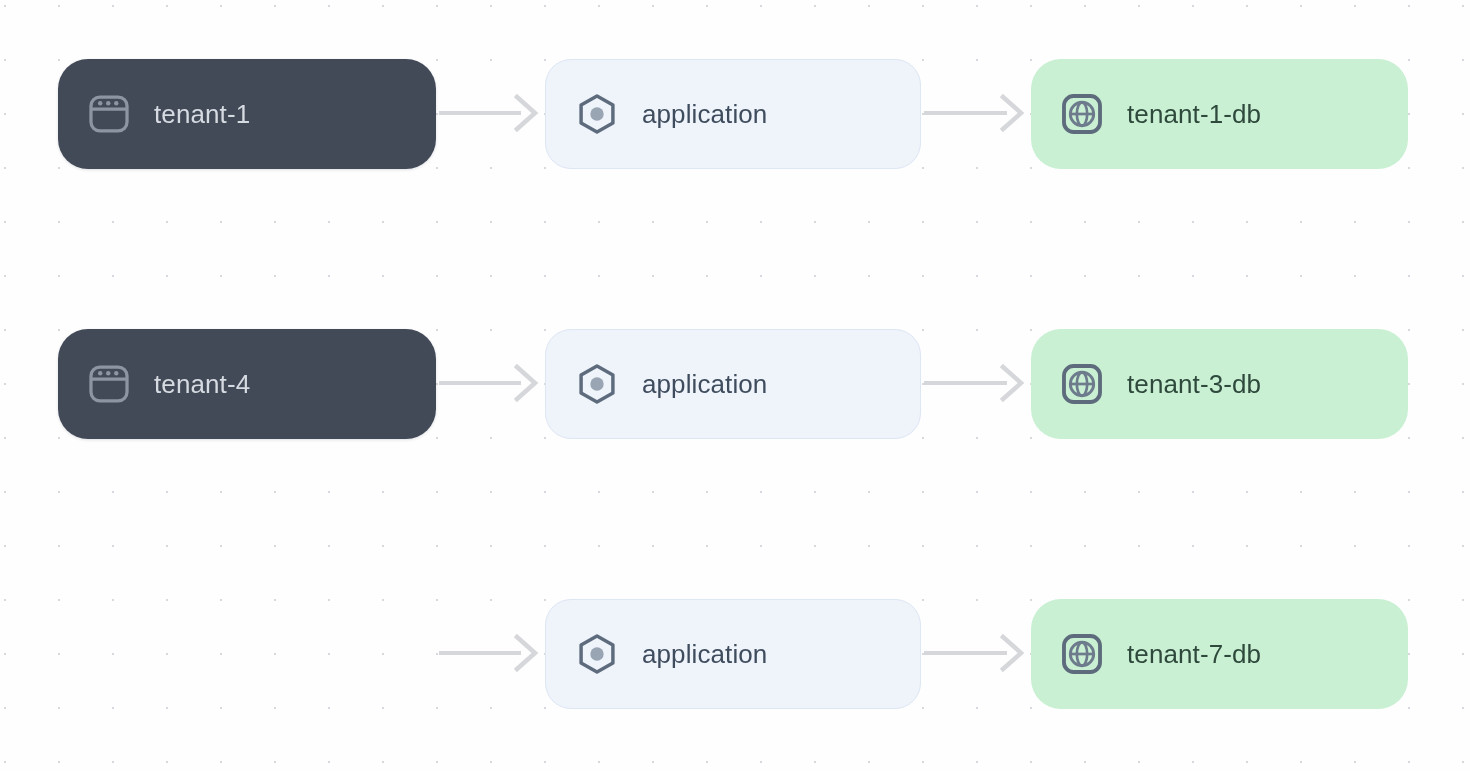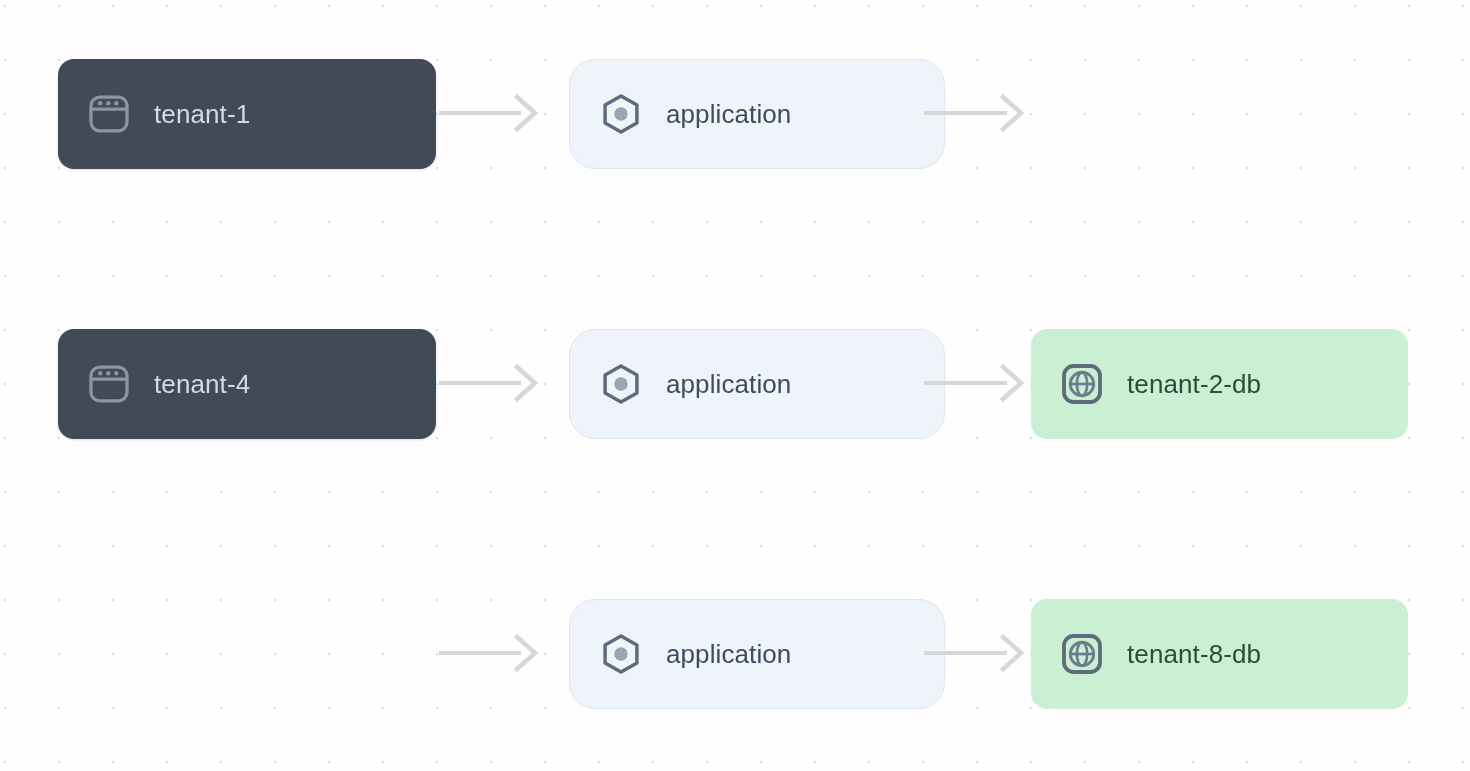--- a/index.html
+++ b/index.html
@@ -34,21 +34,21 @@
     display: flex;
     align-items: center;
   }
 
   
   .node {
     position: absolute;
     height: 110px;
     display: flex;
     align-items: center;
-    border-radius: 16px;
+    border-radius: 30px;
     padding-left: 28px;
   }
 
   .node-label {
     font-size: 26px;
     letter-spacing: 0.1px;
     white-space: nowrap;
   }
 
   .node-icon {
@@ -66,21 +66,21 @@
     background: #424a58;
     box-shadow: 0 1px 3px rgba(30,35,45,0.14);
   }
   .node-tenant .node-label {
     color: #d6dae1;
     font-weight: 400;
   }
 
   
   .node-app {
-    left: 569px;
+    left: 545px;
     width: 376px;
     background: #eff4fb;
     border: 1px solid #dde6f3;
     border-radius: 26px;
   }
   .node-app .node-label {
     color: #3e4c5d;
     font-weight: 400;
   }
 
@@ -139,20 +139,29 @@
       <span class="node-label">application</span>
     </div>
 
     <div class="connector c2">
       <svg viewBox="0 0 109 40" preserveAspectRatio="none">
         <line x1="2" y1="20" x2="85" y2="20" stroke="#d6d7da" stroke-width="4"></line>
         <polyline points="81,4 99,20 81,36" fill="none" stroke="#d6d7da" stroke-width="4.5" stroke-linecap="square" stroke-linejoin="miter"></polyline>
       </svg>
     </div>
 
+    <div class="node node-db">
+      <svg class="node-icon" viewBox="0 0 24 24" fill="none">
+        <rect x="2.6" y="2.6" width="18.8" height="18.8" rx="5" stroke="#5d6b7d" stroke-width="2"></rect>
+        <circle cx="12" cy="12" r="6.1" stroke="#6d7b8c" stroke-width="1.5"></circle>
+        <ellipse cx="12" cy="12" rx="2.7" ry="6.1" stroke="#6d7b8c" stroke-width="1.4"></ellipse>
+        <line x1="5.9" y1="12" x2="18.1" y2="12" stroke="#6d7b8c" stroke-width="1.4"></line>
+      </svg>
+      <span class="node-label">tenant-1-db</span>
+    </div>
   </div>
 
   <div class="flow-row" style="top:328px;">
 
     <div class="node node-tenant">
       <svg class="node-icon" viewBox="0 0 24 24" fill="none">
         <rect x="2.6" y="3.2" width="18.8" height="17.6" rx="4.6" stroke="#8d95a3" stroke-width="1.7"></rect>
         <line x1="2.9" y1="9.4" x2="21.1" y2="9.4" stroke="#8d95a3" stroke-width="1.7"></line>
         <circle cx="7.4" cy="6.4" r="1.15" fill="#8d95a3"></circle>
         <circle cx="11.6" cy="6.4" r="1.15" fill="#8d95a3"></circle>
@@ -183,21 +192,21 @@
       </svg>
     </div>
 
     <div class="node node-db">
       <svg class="node-icon" viewBox="0 0 24 24" fill="none">
         <rect x="2.6" y="2.6" width="18.8" height="18.8" rx="5" stroke="#5d6b7d" stroke-width="2"></rect>
         <circle cx="12" cy="12" r="6.1" stroke="#6d7b8c" stroke-width="1.5"></circle>
         <ellipse cx="12" cy="12" rx="2.7" ry="6.1" stroke="#6d7b8c" stroke-width="1.4"></ellipse>
         <line x1="5.9" y1="12" x2="18.1" y2="12" stroke="#6d7b8c" stroke-width="1.4"></line>
       </svg>
-      <span class="node-label">tenant-2-db</span>
+      <span class="node-label">tenant-3-db</span>
     </div>
   </div>
 
   <div class="flow-row" style="top:598px;">
 
 
     <div class="connector c1">
       <svg viewBox="0 0 108 40" preserveAspectRatio="none">
         <line x1="2" y1="20" x2="84" y2="20" stroke="#d6d7da" stroke-width="4"></line>
         <polyline points="80,4 98,20 80,36" fill="none" stroke="#d6d7da" stroke-width="4.5" stroke-linecap="square" stroke-linejoin="miter"></polyline>
@@ -219,17 +228,17 @@
       </svg>
     </div>
 
     <div class="node node-db">
       <svg class="node-icon" viewBox="0 0 24 24" fill="none">
         <rect x="2.6" y="2.6" width="18.8" height="18.8" rx="5" stroke="#5d6b7d" stroke-width="2"></rect>
         <circle cx="12" cy="12" r="6.1" stroke="#6d7b8c" stroke-width="1.5"></circle>
         <ellipse cx="12" cy="12" rx="2.7" ry="6.1" stroke="#6d7b8c" stroke-width="1.4"></ellipse>
         <line x1="5.9" y1="12" x2="18.1" y2="12" stroke="#6d7b8c" stroke-width="1.4"></line>
       </svg>
-      <span class="node-label">tenant-8-db</span>
+      <span class="node-label">tenant-7-db</span>
     </div>
   </div>
 
 </div>
 
 </body></html>

